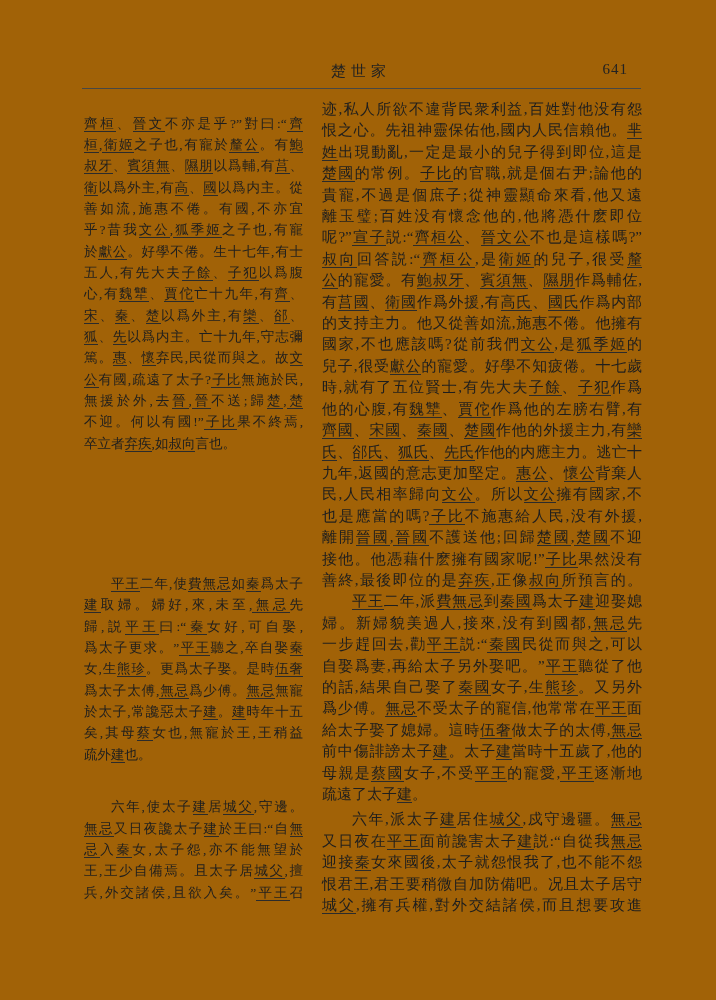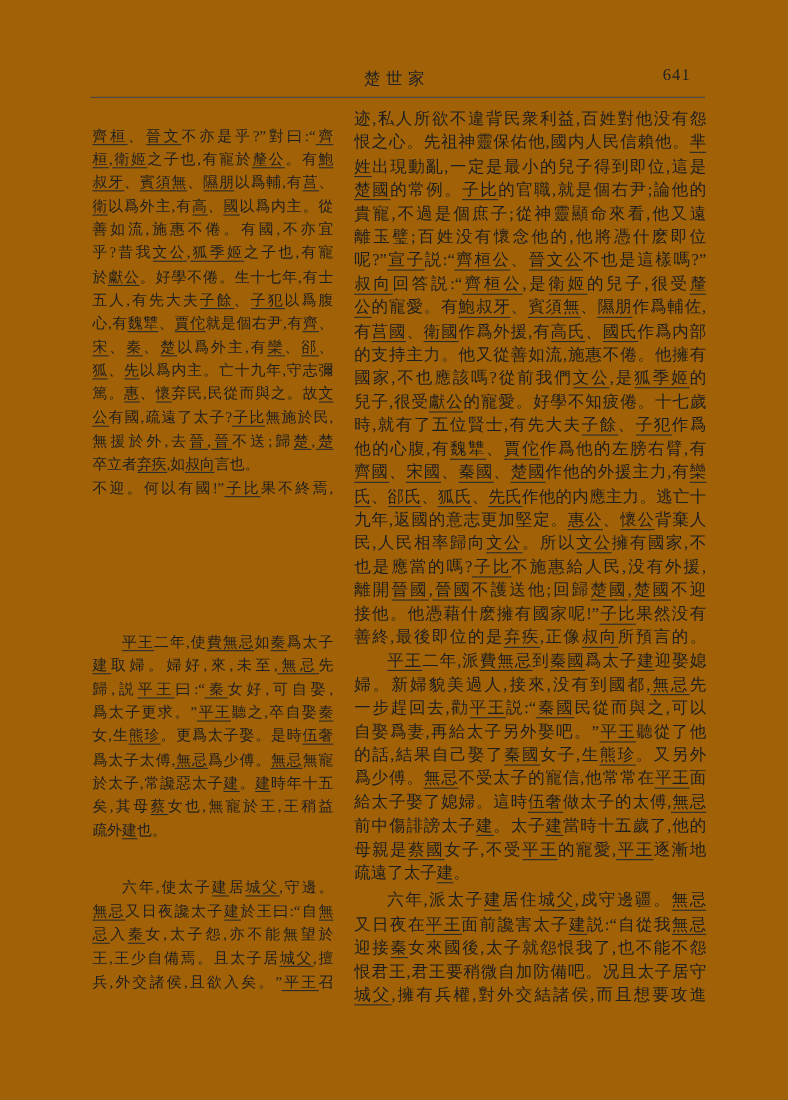--- a/index.html
+++ b/index.html
@@ -73,28 +73,28 @@
     <div class="col col-left" id="col-left">
         <div class="para">
           <div class="tline"><span class="pn">齊桓</span><span>、</span><span class="pn">晉文</span><span>不亦是乎?”對曰:“</span><span class="pn">齊</span></div>
           <div class="tline"><span class="pn">桓</span><span>,</span><span class="pn">衛姬</span><span>之子也,有寵於</span><span class="pn">釐公</span><span>。有</span><span class="pn">鮑</span></div>
           <div class="tline"><span class="pn">叔牙</span><span>、</span><span class="pn">賓須無</span><span>、</span><span class="pn">隰朋</span><span>以爲輔,有</span><span class="pn">莒</span><span>、</span></div>
           <div class="tline"><span class="pn">衛</span><span>以爲外主,有</span><span class="pn">高</span><span>、</span><span class="pn">國</span><span>以爲内主。從</span></div>
           <div class="tline"><span>善如流,施惠不倦。有國,不亦宜</span></div>
           <div class="tline"><span>乎?昔我</span><span class="pn">文公</span><span>,</span><span class="pn">狐季姬</span><span>之子也,有寵</span></div>
           <div class="tline"><span>於</span><span class="pn">獻公</span><span>。好學不倦。生十七年,有士</span></div>
           <div class="tline"><span>五人,有先大夫</span><span class="pn">子餘</span><span>、</span><span class="pn">子犯</span><span>以爲腹</span></div>
-          <div class="tline"><span>心,有</span><span class="pn">魏犨</span><span>、</span><span class="pn">賈佗</span><span>就是個右尹,有</span><span class="pn">齊</span><span>、</span></div>
+          <div class="tline"><span>心,有</span><span class="pn">魏犨</span><span>、</span><span class="pn">賈佗</span><span>亡十九年,有</span><span class="pn">齊</span><span>、</span></div>
           <div class="tline"><span class="pn">宋</span><span>、</span><span class="pn">秦</span><span>、</span><span class="pn">楚</span><span>以爲外主,有</span><span class="pn">欒</span><span>、</span><span class="pn">郤</span><span>、</span></div>
           <div class="tline"><span class="pn">狐</span><span>、</span><span class="pn">先</span><span>以爲内主。亡十九年,守志彌</span></div>
           <div class="tline"><span>篤。</span><span class="pn">惠</span><span>、</span><span class="pn">懷</span><span>弃民,民從而與之。故</span><span class="pn">文</span></div>
           <div class="tline"><span class="pn">公</span><span>有國,疏遠了太子?</span><span class="pn">子比</span><span>無施於民,</span></div>
           <div class="tline"><span>無援於外,去</span><span class="pn">晉</span><span>,</span><span class="pn">晉</span><span>不送;歸</span><span class="pn">楚</span><span>,</span><span class="pn">楚</span></div>
+          <div class="tline"><span>不迎。何以有國!”</span><span class="pn">子比</span><span>果不終焉,</span></div>
           <div class="tline nat"><span>卒立者</span><span class="pn">弃疾</span><span>,如</span><span class="pn">叔向</span><span>言也。</span></div>
-          <div class="tline"><span>不迎。何以有國!”</span><span class="pn">子比</span><span>果不終焉,</span></div>
         </div>
         <div class="para">
           <div class="tline ind"><span class="pn">平王</span><span>二年,使</span><span class="pn">費無忌</span><span>如</span><span class="pn">秦</span><span>爲太子</span></div>
           <div class="tline"><span class="pn">建</span><span>取婦。婦好,來,未至,</span><span class="pn">無忌</span><span>先</span></div>
           <div class="tline"><span>歸,説</span><span class="pn">平王</span><span>曰:“</span><span class="pn">秦</span><span>女好,可自娶,</span></div>
           <div class="tline"><span>爲太子更求。”</span><span class="pn">平王</span><span>聽之,卒自娶</span><span class="pn">秦</span></div>
           <div class="tline"><span>女,生</span><span class="pn">熊珍</span><span>。更爲太子娶。是時</span><span class="pn">伍奢</span></div>
           <div class="tline"><span>爲太子太傅,</span><span class="pn">無忌</span><span>爲少傅。</span><span class="pn">無忌</span><span>無寵</span></div>
           <div class="tline"><span>於太子,常讒惡太子</span><span class="pn">建</span><span>。</span><span class="pn">建</span><span>時年十五</span></div>
           <div class="tline"><span>矣,其母</span><span class="pn">蔡</span><span>女也,無寵於王,王稍益</span></div>

